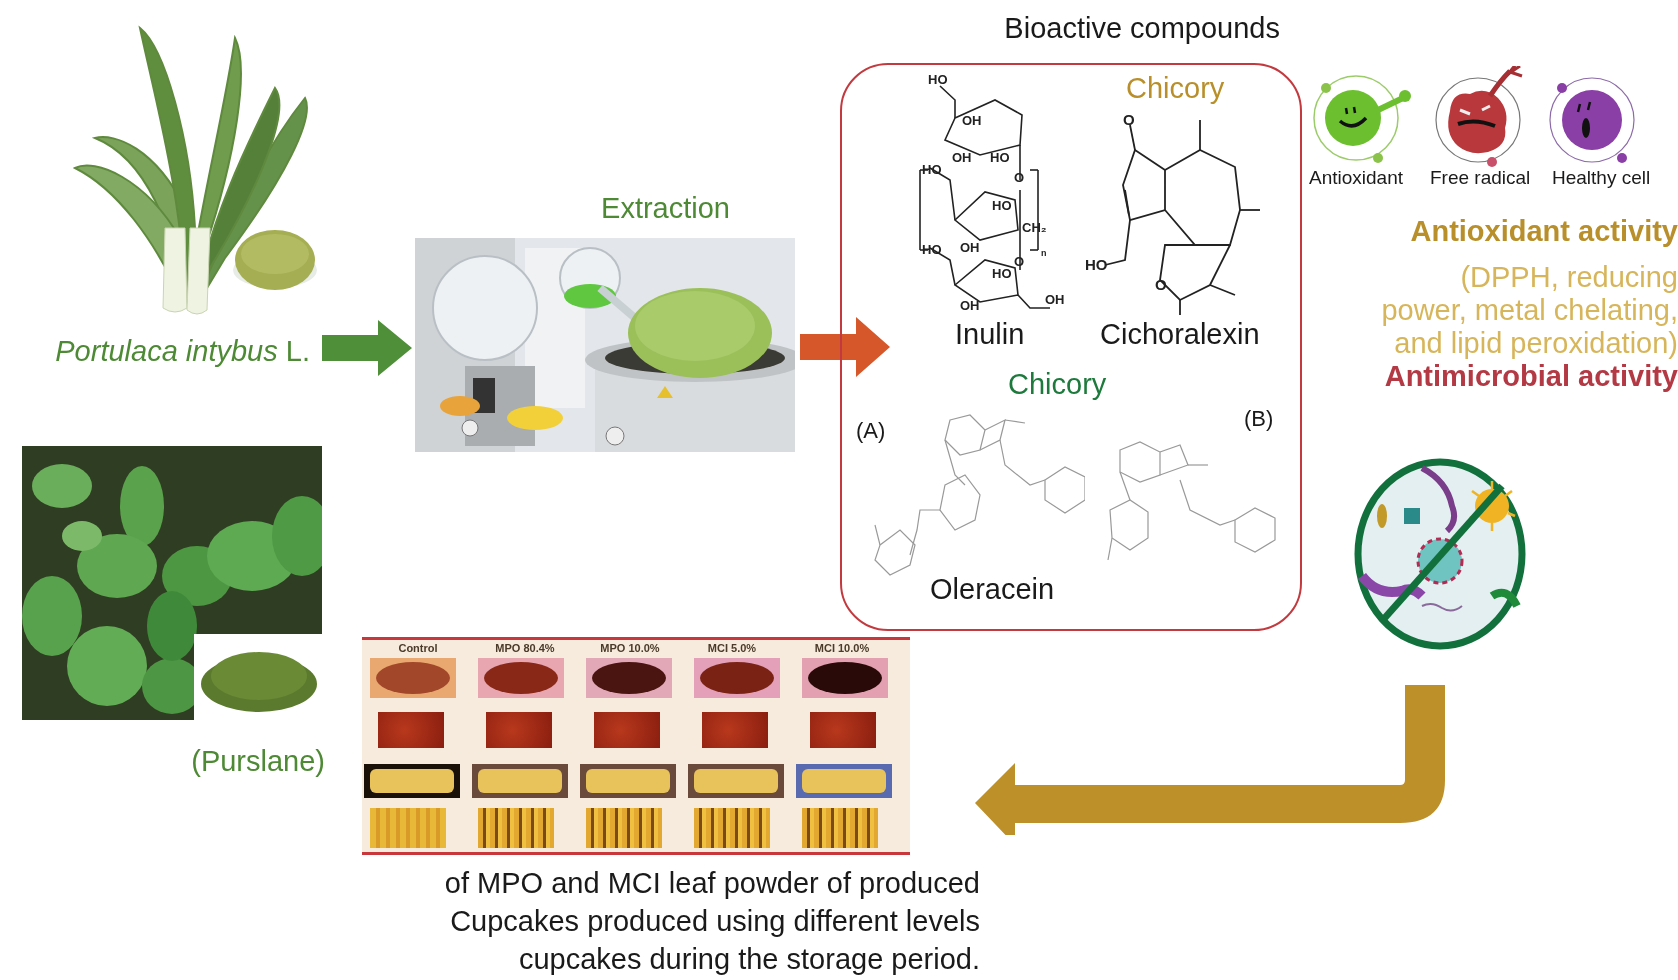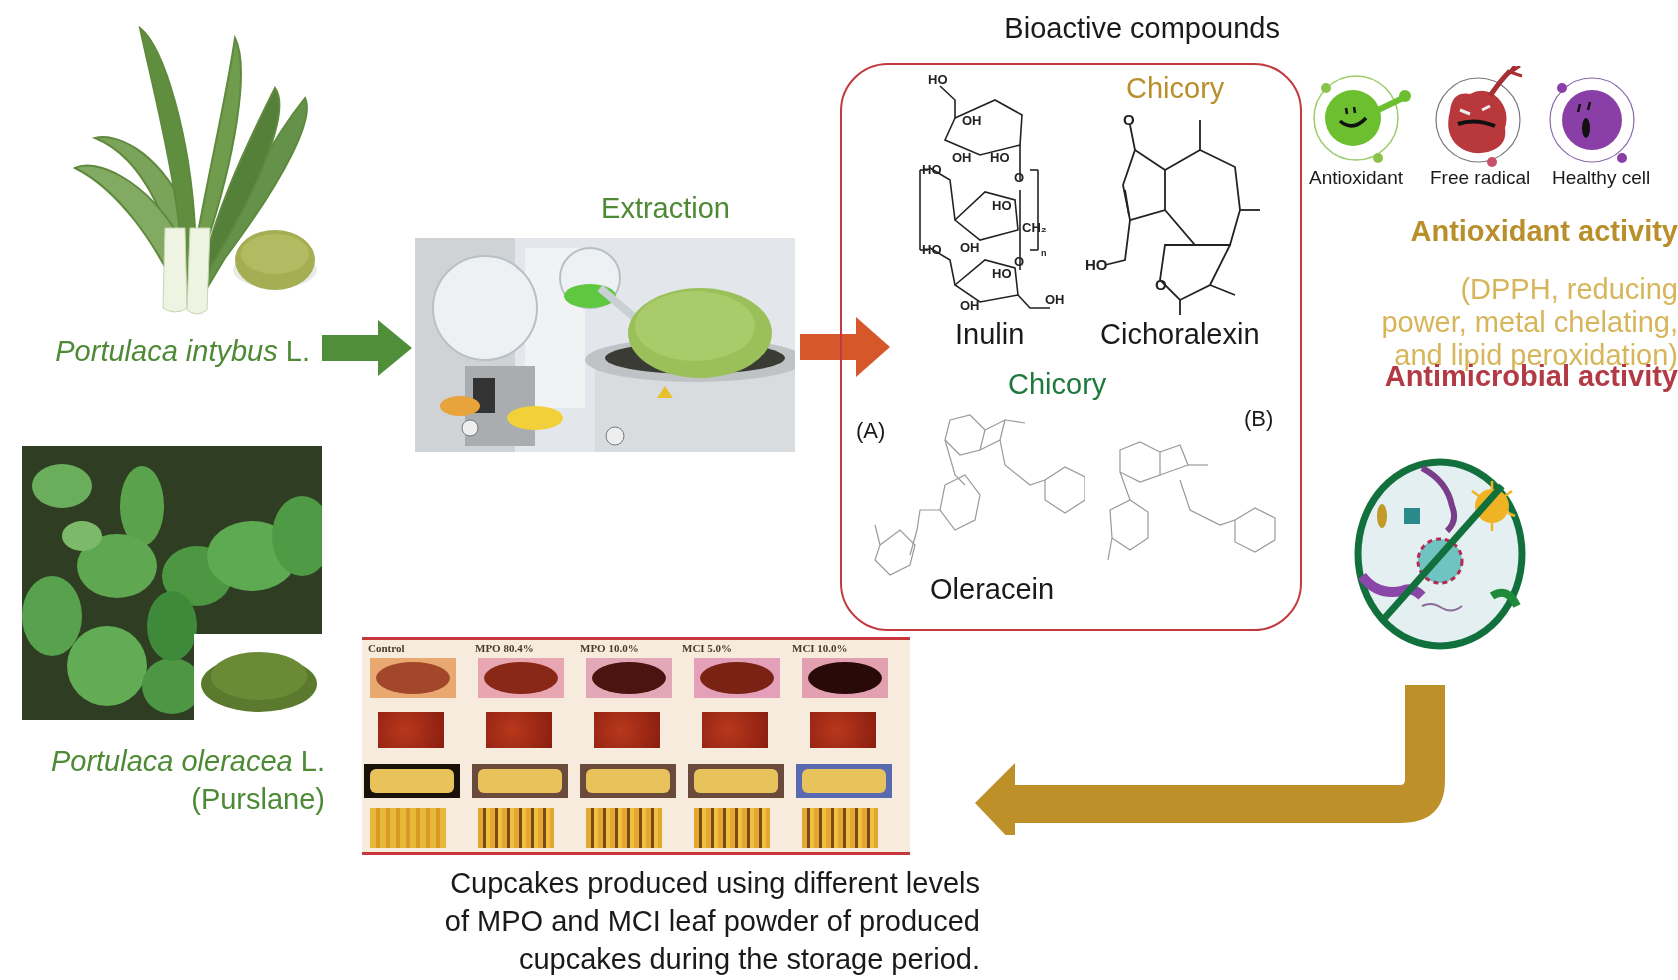--- a/index.html
+++ b/index.html
@@ -2,36 +2,36 @@
 <html><head>
 <meta charset="utf-8">
 <style>
   html, body { margin:0; padding:0; background:#ffffff; }
   body { width:1678px; height:980px; position:relative; overflow:hidden; font-family:"Liberation Sans", sans-serif; }
   .abs { position:absolute; }
   .center { text-align:right; }
   .green-txt { color:#4e8a35; }
   .dkgreen-txt { color:#1d7a3c; }
   .gold-txt { color:#b88f2a; }
-  .lightgold-txt { color:#d7b55a;margin-top:12px; }
+  .lightgold-txt { color:#d7b55a; }
   .red-txt { color:#b33a45; }
   .black-txt { color:#1a1a1a; }
   
   .photo { position:absolute; overflow:hidden; }
   .chicory-photo { left:35px; top:8px; width:300px; height:315px; }
   .purslane-photo { left:22px; top:446px; width:300px; height:274px; background:#3a4a28; }
   .extraction-photo { left:415px; top:238px; width:380px; height:214px; background:#dfe4ea; }
   .cap { position:absolute; font-size:29px; line-height:38px; }
   .panel-label { position:absolute; font-size:29px; }
   
   .compound-box { position:absolute; left:840px; top:63px; width:462px; height:568px; border:2px solid #c23a3f; border-radius:48px; box-sizing:border-box; }
   .cell-icon { position:absolute; width:104px; height:104px; }
   .cell-label { position:absolute; font-size:19px; color:#1a1a1a; white-space:nowrap; }
   .cupcake-panel { position:absolute; left:362px; top:637px; width:548px; height:218px; background:#f7ebdd; border-top:3px solid #c8373c; border-bottom:3px solid #c8373c; box-sizing:border-box; }
-  .cp-col-label { position:absolute; top:2px; font-family:Liberation Serif, serif; font-weight:bold; font-size:11px; color:#4a3a2a; width:100px; }
+  .cp-col-label { position:absolute; top:2px; font-family:Liberation Sans, sans-serif; font-weight:bold; font-size:11px; color:#4a3a2a; text-align:center; width:100px; }
   .cp-cell { position:absolute; }
 </style>
 </head>
 <body>
 
 <div class="photo chicory-photo">
   <svg width="300" height="315" viewBox="0 0 300 315">
     <g stroke="#5f8a3e" stroke-width="2" fill="#6e9a4c">
       <path d="M150 300 C140 220 110 150 60 130 C80 125 120 140 150 200 Z" fill="#7ba35a"></path>
       <path d="M150 300 C150 200 120 90 105 20 C130 40 155 130 160 220 Z" fill="#5f8e3e"></path>
@@ -70,21 +70,20 @@
       <ellipse cx="150" cy="180" rx="25" ry="35" fill="#3f8a3a"></ellipse>
       <ellipse cx="60" cy="90" rx="20" ry="15" fill="#7cba6a"></ellipse>
     </g>
     <rect x="172" y="188" width="128" height="86" fill="#ffffff"></rect>
     <ellipse cx="237" cy="238" rx="58" ry="28" fill="#5b7a2e"></ellipse>
     <ellipse cx="237" cy="230" rx="48" ry="24" fill="#6a8a36"></ellipse>
   </svg>
 </div>
 
 <div class="cap center" style="left:0; top:742px; width:325px;">
-  <div class="green-txt"><i>Portulaca oleracea</i> <span>L.</span></div>
   <div class="green-txt">(Purslane)</div>
 </div>
 
 <svg class="abs" style="left:320px; top:318px;" width="95" height="60" viewBox="0 0 95 60">
   <polygon points="2,17 58,17 58,2 92,30 58,58 58,43 2,43" fill="#4f8f3a"></polygon>
 </svg>
 
 <div class="panel-label green-txt center" style="left:480px; top:192px; width:250px;">Extraction</div>
 
 <div class="photo extraction-photo">
@@ -331,16 +330,16 @@
       </div>
       <div class="cp-cell" style="left: 8px; top: 168px; width: 76px; height: 40px; background: repeating-linear-gradient(90deg, rgb(232, 184, 56) 0px, rgb(232, 184, 56) 6px, rgb(217, 154, 40) 6px, rgb(217, 154, 40) 10px);"></div>
       <div class="cp-cell" style="left: 116px; top: 168px; width: 76px; height: 40px; background: repeating-linear-gradient(90deg, rgb(226, 168, 48) 0px, rgb(226, 168, 48) 5px, rgb(122, 74, 26) 5px, rgb(122, 74, 26) 8px, rgb(240, 192, 64) 8px, rgb(240, 192, 64) 12px);"></div>
       <div class="cp-cell" style="left: 224px; top: 168px; width: 76px; height: 40px; background: repeating-linear-gradient(90deg, rgb(226, 168, 48) 0px, rgb(226, 168, 48) 5px, rgb(122, 74, 26) 5px, rgb(122, 74, 26) 8px, rgb(240, 192, 64) 8px, rgb(240, 192, 64) 12px);"></div>
       <div class="cp-cell" style="left: 332px; top: 168px; width: 76px; height: 40px; background: repeating-linear-gradient(90deg, rgb(226, 168, 48) 0px, rgb(226, 168, 48) 5px, rgb(122, 74, 26) 5px, rgb(122, 74, 26) 8px, rgb(240, 192, 64) 8px, rgb(240, 192, 64) 12px);"></div>
       <div class="cp-cell" style="left: 440px; top: 168px; width: 76px; height: 40px; background: repeating-linear-gradient(90deg, rgb(226, 168, 48) 0px, rgb(226, 168, 48) 5px, rgb(122, 74, 26) 5px, rgb(122, 74, 26) 8px, rgb(240, 192, 64) 8px, rgb(240, 192, 64) 12px);"></div>
     </div>
 </div>
 
 <div class="abs center black-txt" style="left:330px; top:864px; width:650px; font-size:29px; line-height:38px;">
+  <div>of MPO and MCI leaf powder of produced</div>
   <div>Cupcakes produced using different levels</div>
-  <div>of MPO and MCI leaf powder of produced</div>
   <div>cupcakes during the storage period.</div>
 </div>
 
 </body></html>

